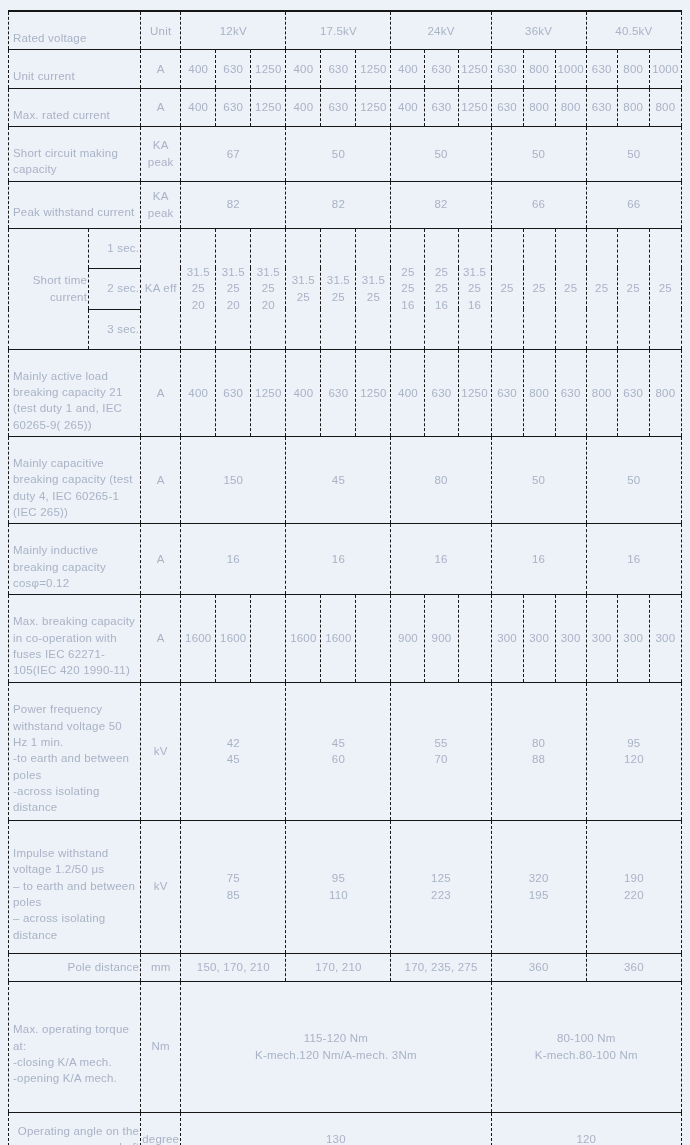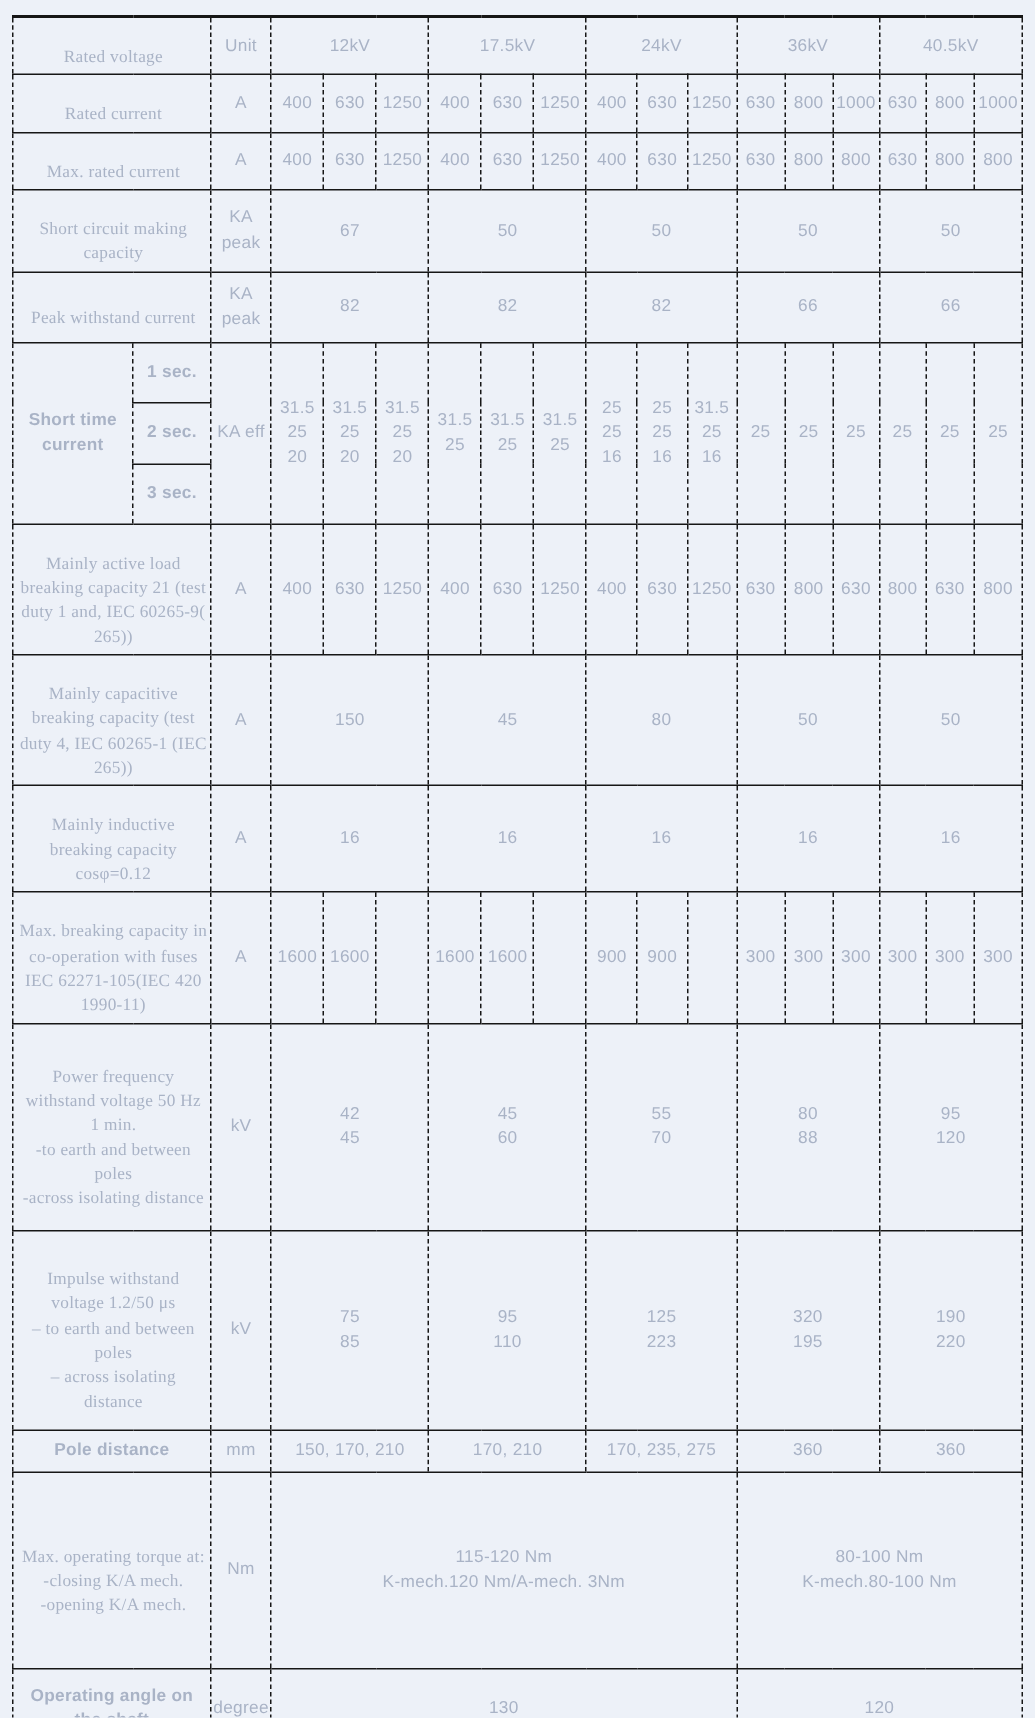--- a/index.html
+++ b/index.html
@@ -28,25 +28,24 @@
     line-height:1.42;
     letter-spacing:.2px;
     color:#a9b3c6;
     vertical-align:middle;
     text-align:center;
     white-space:pre-line;
     padding:2px 1px;
     overflow:hidden;
   }
   td.lbl{
-    text-align:center;
+    text-align:left;
     padding:18px 2px 3px 4px;
-    font-family:Liberation Serif, serif;
   }
-  td.ctr{text-align:center;font-weight:bold;}
+  td.ctr{text-align:right;}
 </style>
 </head>
 <body>
 
 <div class="wrap">
 <table>
 <colgroup>
   <col style="width:80px">
         <col style="width:52px">
         <col style="width:40px">
@@ -72,21 +71,21 @@
   <td colspan="2" class="lbl">Rated voltage</td>
   <td>Unit</td>
   <td colspan="3">12kV</td>
   <td colspan="3">17.5kV</td>
   <td colspan="3">24kV</td>
   <td colspan="3">36kV</td>
   <td colspan="3">40.5kV</td>
 </tr>
 
 <tr style="height:28px">
-  <td colspan="2" class="lbl">Rated current</td>
+  <td colspan="2" class="lbl">Unit current</td>
   <td>A</td>
   <td>400</td>
   <td>630</td>
   <td>1250</td>
   <td>400</td>
   <td>630</td>
   <td>1250</td>
   <td>400</td>
   <td>630</td>
   <td>1250</td>

